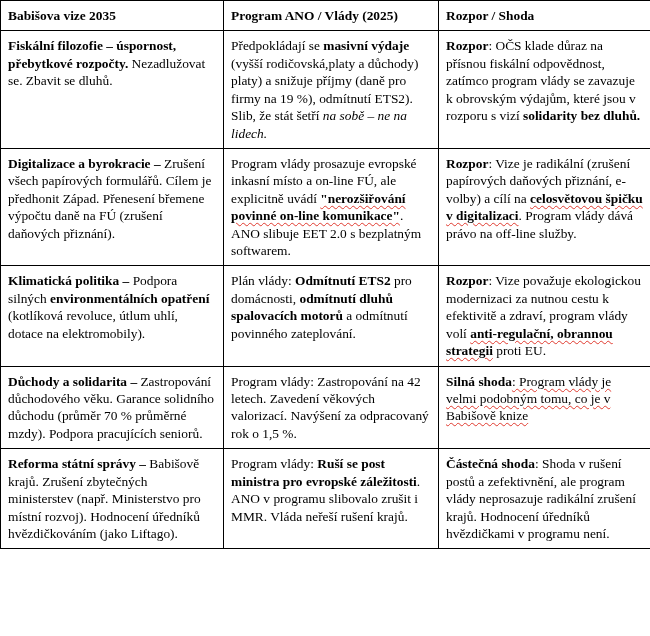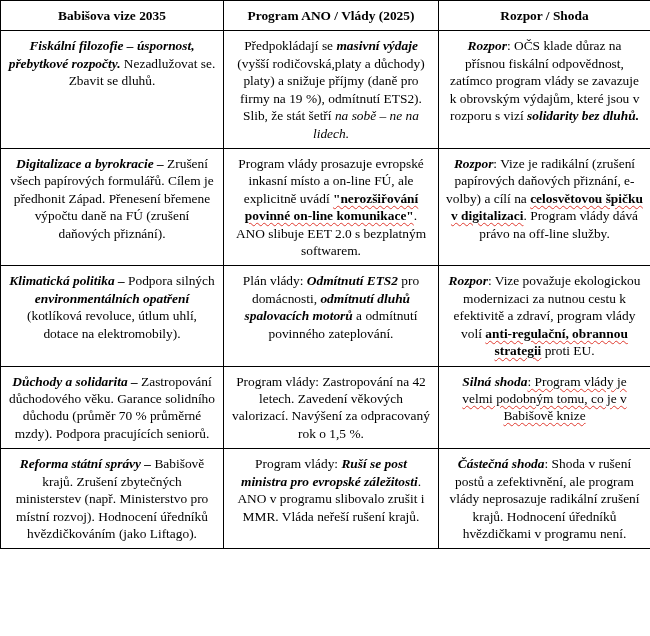--- a/index.html
+++ b/index.html
@@ -18,35 +18,35 @@
     border-collapse: collapse;
     width: 650px;
     table-layout: fixed;
   }
   table.cmp td, table.cmp th {
     border: 1px solid #000000;
     vertical-align: top;
     padding: 6px 7px 6px 7px;
     font-size: 13.4px;
     line-height: 1.30;
-    text-align: center;
+    text-align: left;
   }
   col.c1 { width: 223px; }
   col.c2 { width: 215px; }
   col.c3 { width: 212px; }
 
   th {
     font-weight: bold;
     font-size: 14px;
     padding-top: 7px;
     padding-bottom: 7px;
   }
-  .b { font-weight: bold; font-style: italic; }
+  .b { font-weight: bold; }
   .i { font-style: italic; }
-  .bi { font-weight: bold; font-style: italic; }
+  .bi { font-weight: bold; }
   
   .sq {
     text-decoration: underline;
     text-decoration-style: wavy;
     text-decoration-color: #e03a2f;
     text-decoration-thickness: 1px;
     text-underline-offset: 2px;
     margin-top: 32px;
   }
   .sqb {

